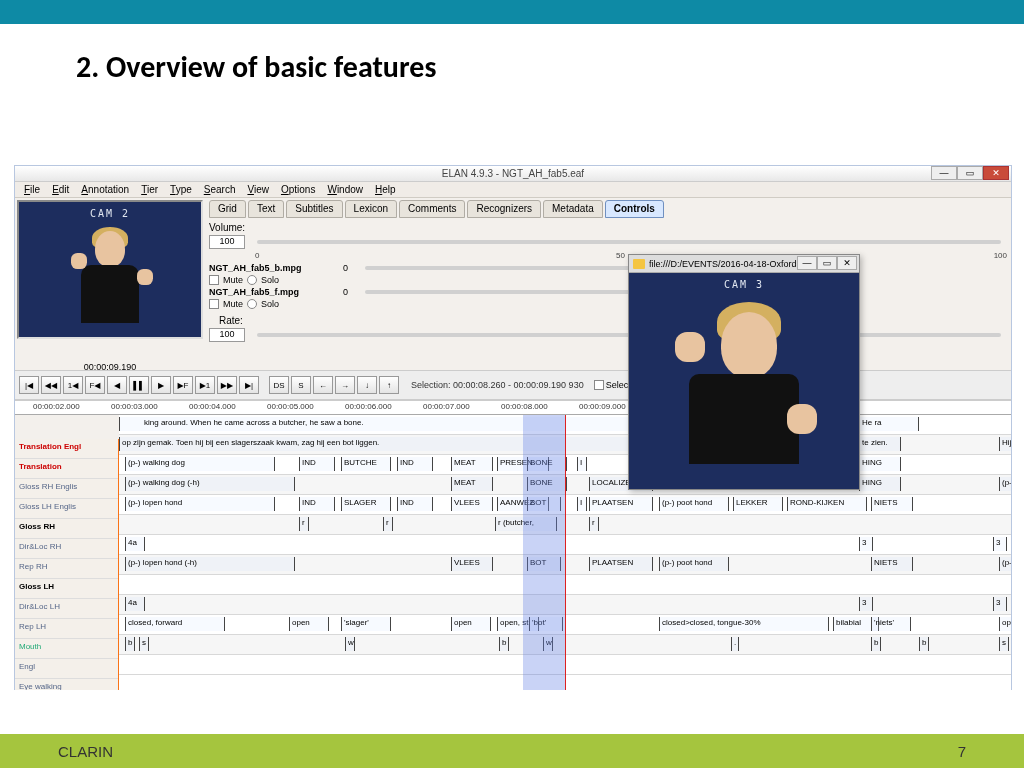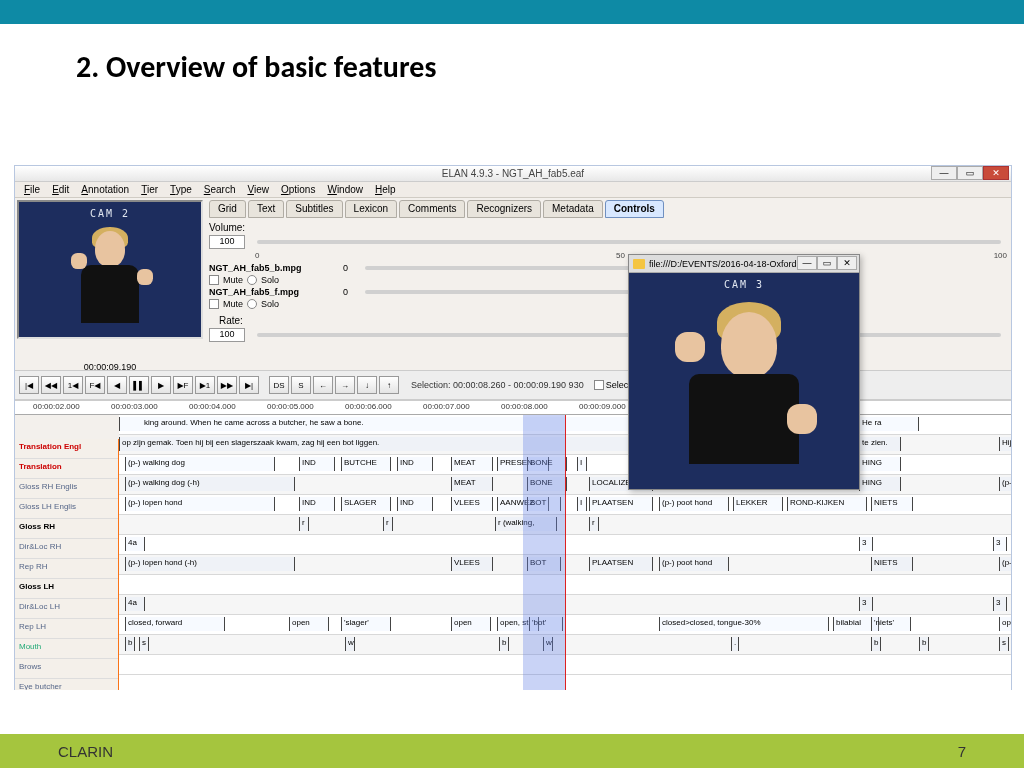--- a/index.html
+++ b/index.html
@@ -224,22 +224,22 @@
         <div class="tier-lbl red">Translation</div>
         <div class="tier-lbl blue">Gloss RH Englis</div>
         <div class="tier-lbl blue">Gloss LH Englis</div>
         <div class="tier-lbl black">Gloss RH</div>
         <div class="tier-lbl blue">Dir&amp;Loc RH</div>
         <div class="tier-lbl blue">Rep RH</div>
         <div class="tier-lbl black">Gloss LH</div>
         <div class="tier-lbl blue">Dir&amp;Loc LH</div>
         <div class="tier-lbl blue">Rep LH</div>
         <div class="tier-lbl green">Mouth</div>
-        <div class="tier-lbl blue">Brows</div>
-        <div class="tier-lbl blue">Eye butcher</div>
+        <div class="tier-lbl blue">Engl</div>
+        <div class="tier-lbl blue">Eye walking</div>
       </div>
     <div class="tracks" id="tracks">
       <div class="selection-hl" style="left:404px;width:42px;"></div>
       <div class="playhead" style="left:446px;"></div>
     <div class="track">
           <div class="ann" style="left: 0px; width: 520px; padding-left: 24px;">king around. When he came across a butcher, he saw a bone.</div>
           <div class="ann" style="left: 740px; width: 60px;">He ra</div>
         </div>
         <div class="track">
           <div class="ann" style="left: 0px; width: 520px;">op zijn gemak. Toen hij bij een slagerszaak kwam, zag hij een bot liggen.</div>
@@ -277,21 +277,21 @@
           <div class="ann" style="left: 458px; width: 10px;">I</div>
           <div class="ann" style="left: 470px; width: 64px;">PLAATSEN</div>
           <div class="ann" style="left: 540px; width: 70px;">(p-) poot hond</div>
           <div class="ann" style="left: 614px; width: 50px;">LEKKER</div>
           <div class="ann" style="left: 668px; width: 80px;">ROND-KIJKEN</div>
           <div class="ann" style="left: 752px; width: 42px;">NIETS</div>
         </div>
         <div class="track">
           <div class="ann" style="left: 180px; width: 10px;">r</div>
           <div class="ann" style="left: 264px; width: 10px;">r</div>
-          <div class="ann" style="left: 376px; width: 62px;">r (walking,</div>
+          <div class="ann" style="left: 376px; width: 62px;">r (butcher,</div>
           <div class="ann" style="left: 470px; width: 10px;">r</div>
         </div>
         <div class="track">
           <div class="ann" style="left: 6px; width: 20px;">4a</div>
           <div class="ann" style="left: 740px; width: 14px;">3</div>
           <div class="ann" style="left: 874px; width: 14px;">3</div>
         </div>
         <div class="track">
           <div class="ann" style="left: 6px; width: 170px;">(p-) lopen hond (-h)</div>
           <div class="ann" style="left: 332px; width: 42px;">VLEES</div>

